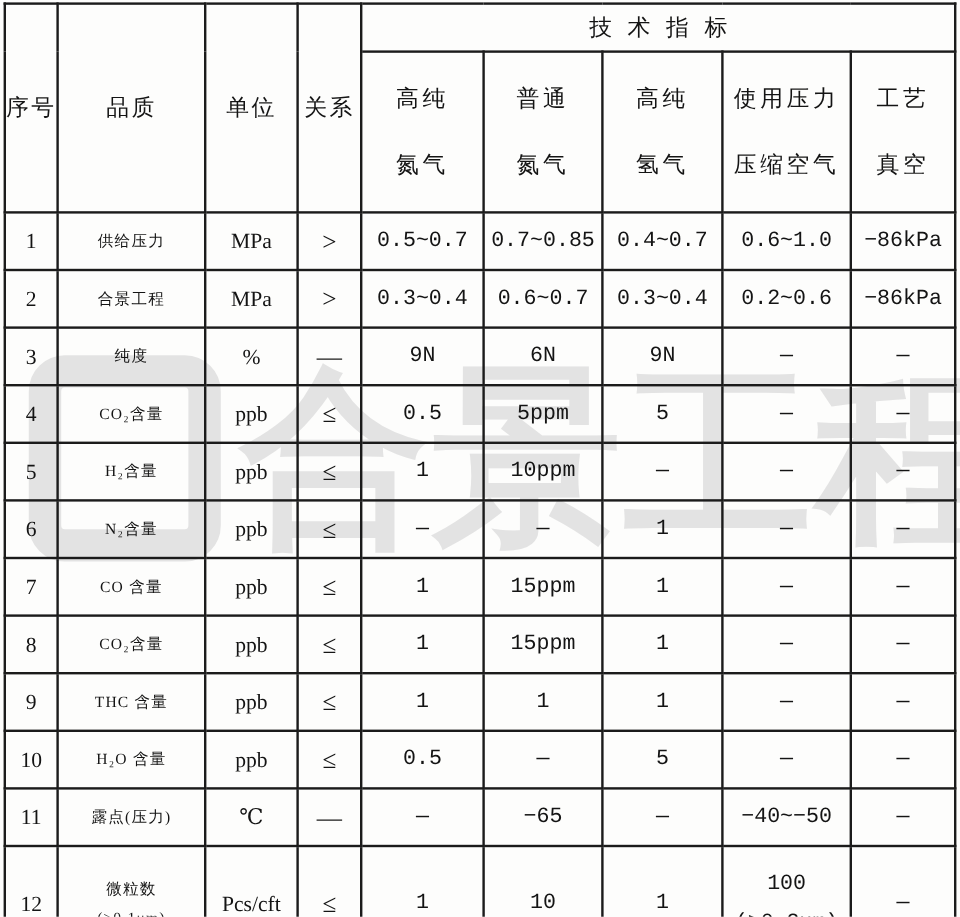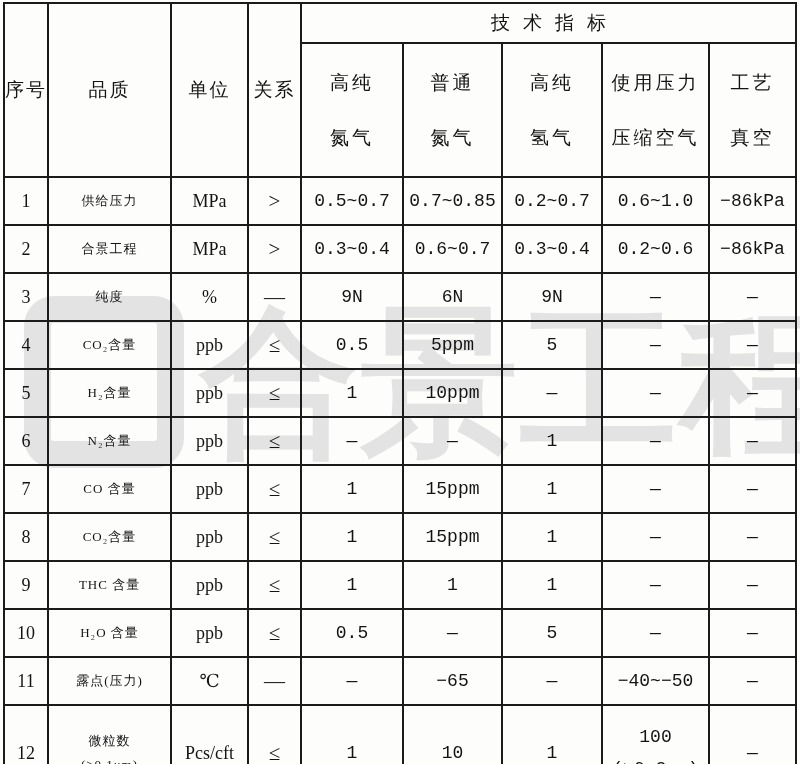--- a/index.html
+++ b/index.html
@@ -134,21 +134,21 @@
       </tr>
     </thead>
     <tbody>
       <tr>
         <td class="cell-serial">1</td>
         <td class="cell-quality">供给压力</td>
         <td class="cell-unit">MPa</td>
         <td class="cell-relation">&gt;</td>
         <td class="cell-value">0.5~0.7</td>
         <td class="cell-value">0.7~0.85</td>
-        <td class="cell-value">0.2~0.7</td>
+        <td class="cell-value">0.4~0.7</td>
         <td class="cell-value">0.6~1.0</td>
         <td class="cell-value">−86kPa</td>
       </tr>
       <tr>
         <td class="cell-serial">2</td>
         <td class="cell-quality">合景工程</td>
         <td class="cell-unit">MPa</td>
         <td class="cell-relation">&gt;</td>
         <td class="cell-value">0.3~0.4</td>
         <td class="cell-value">0.6~0.7</td>

